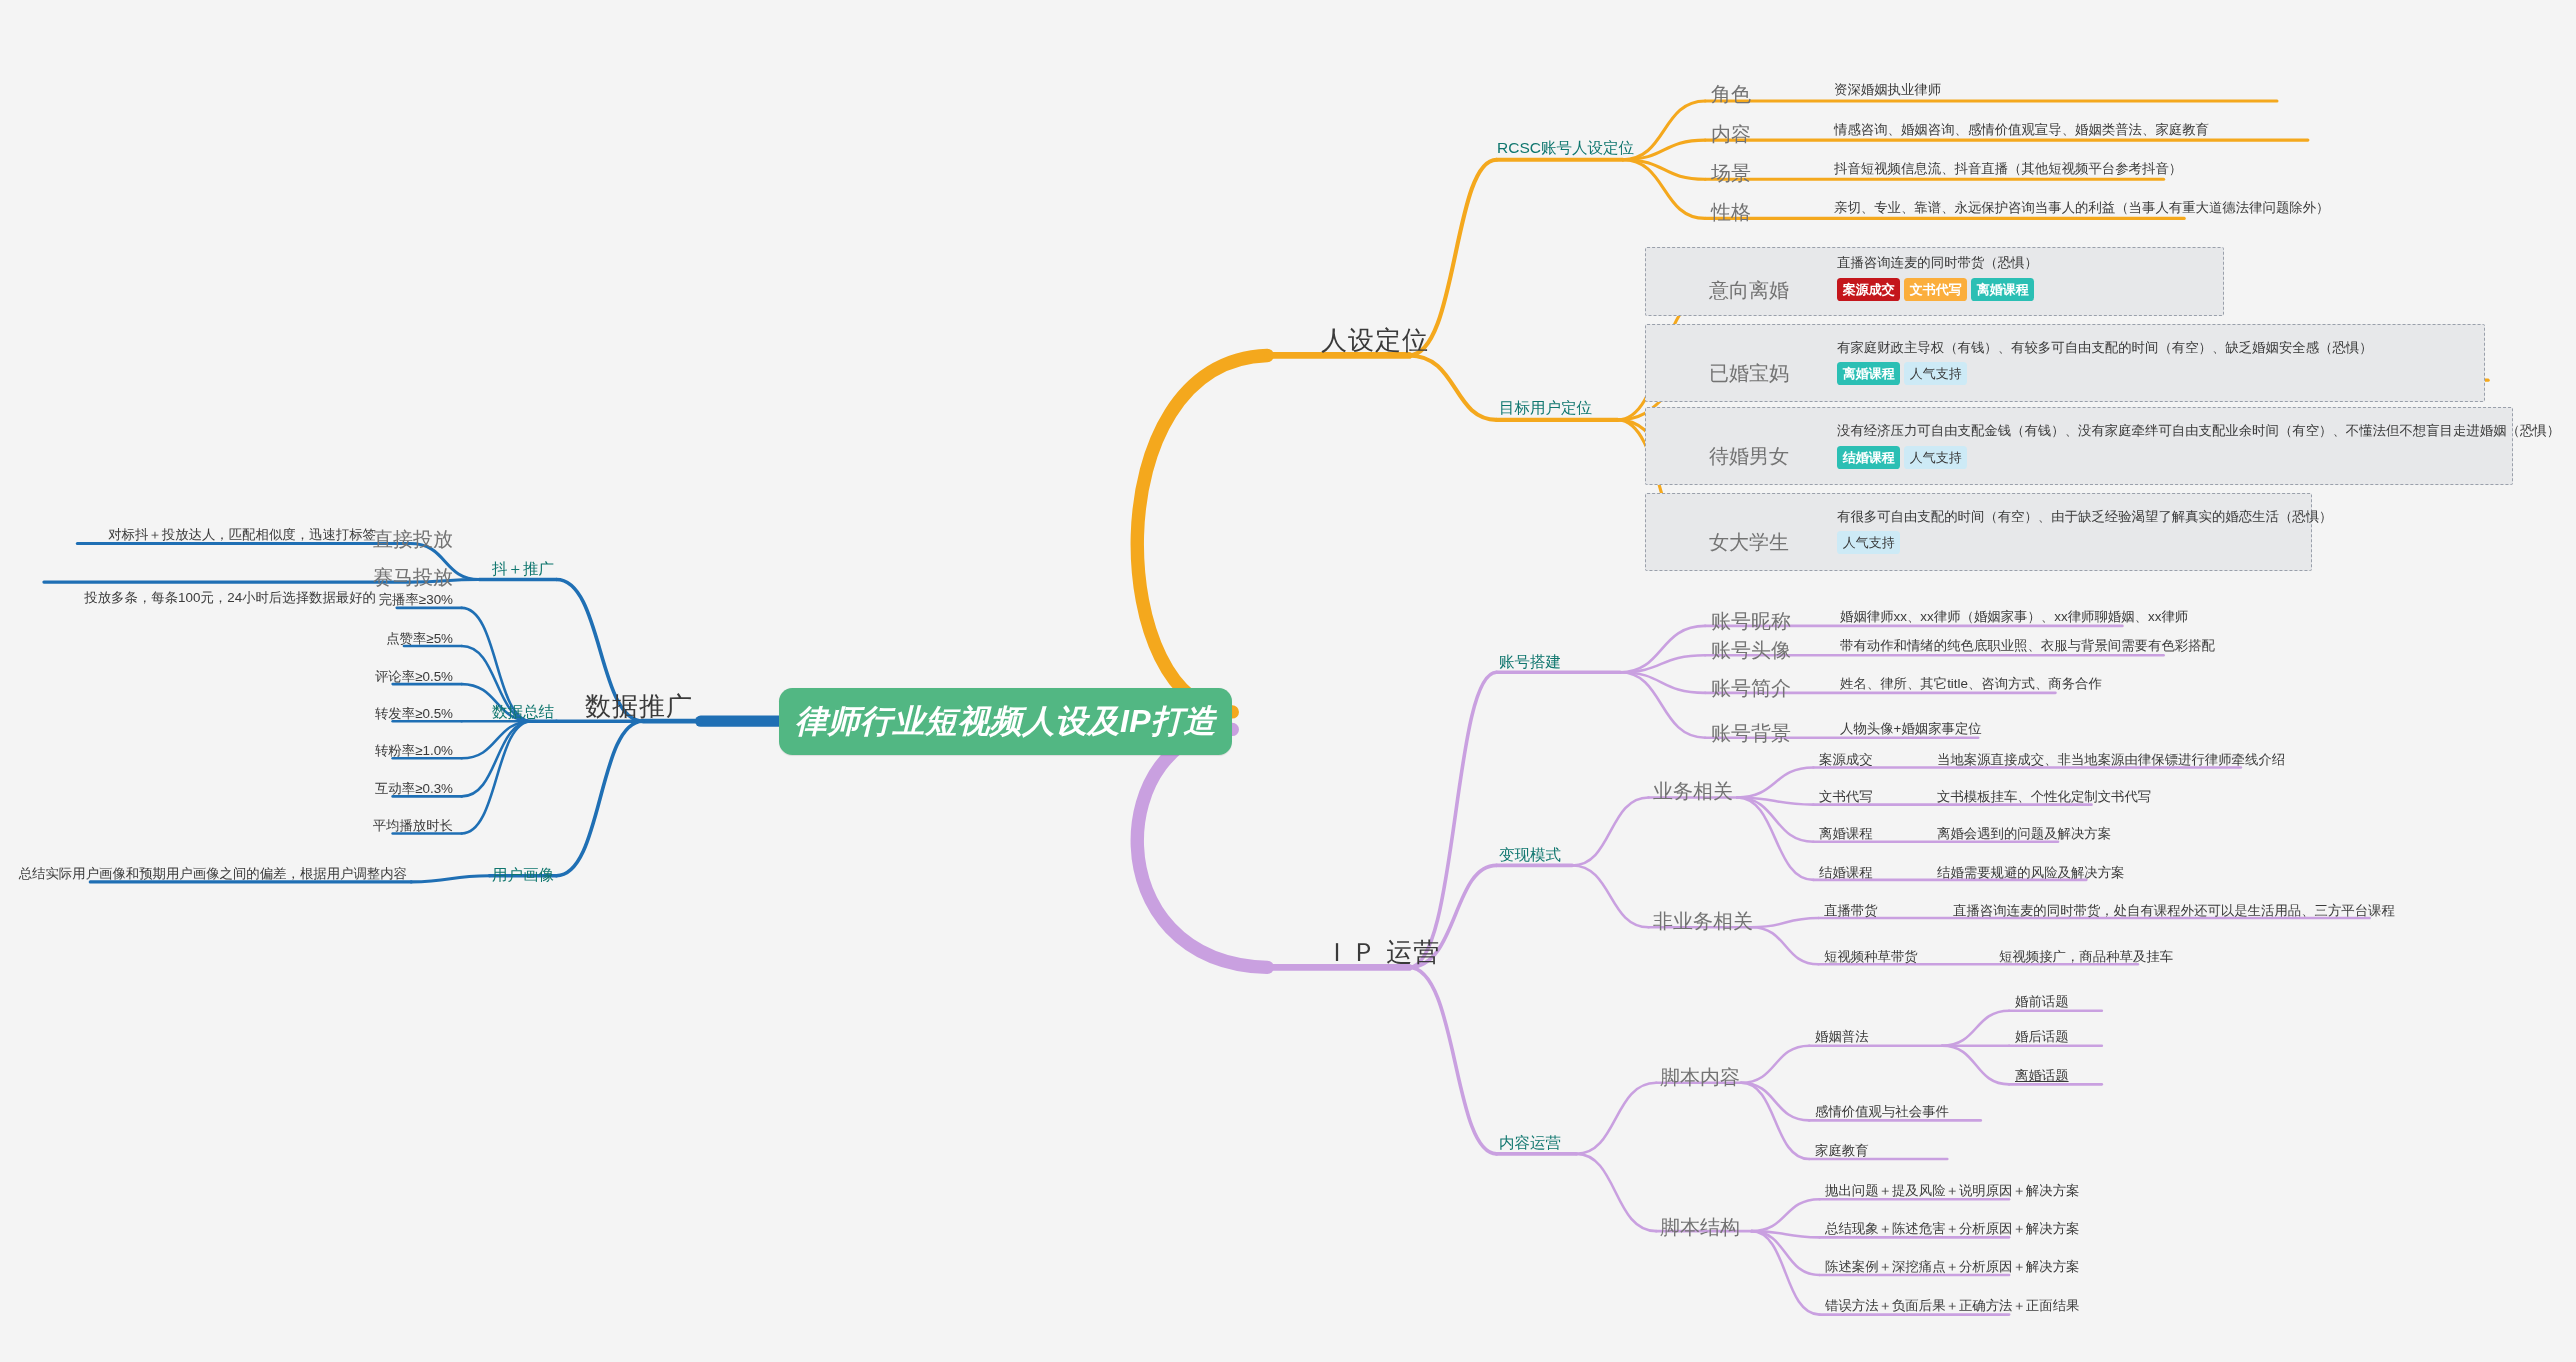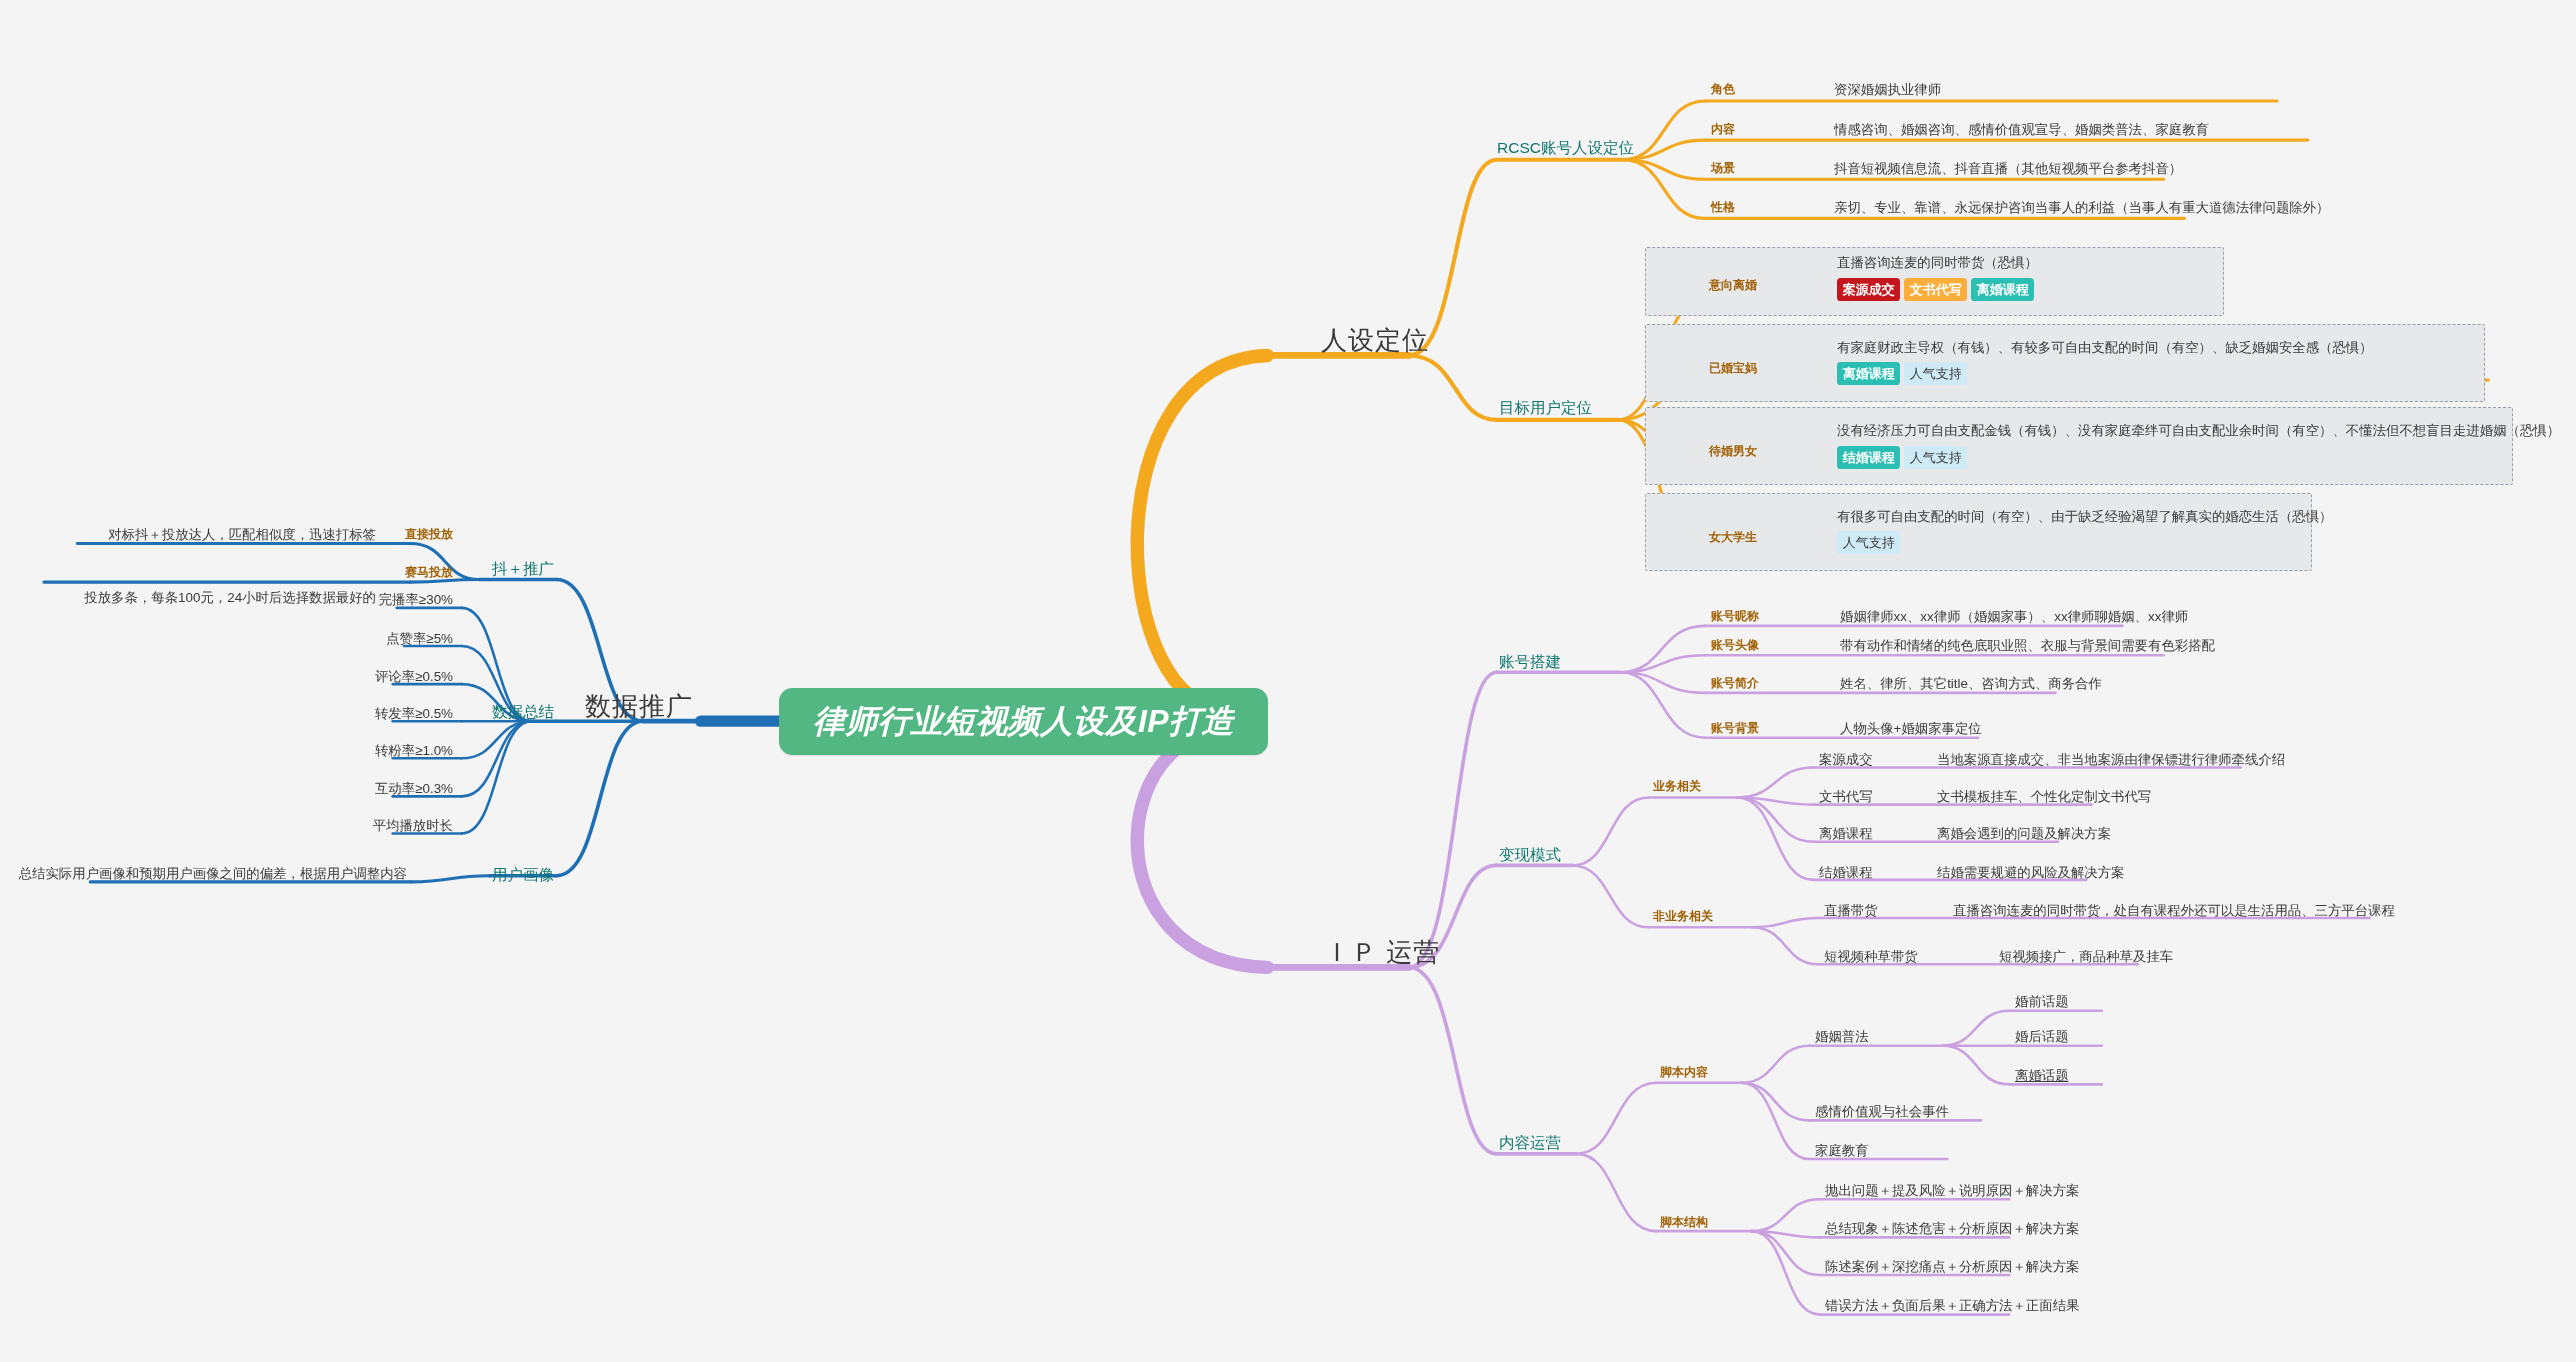--- a/index.html
+++ b/index.html
@@ -20,21 +20,21 @@
     position:absolute;
     inset:0;
     width:2632px;
     height:1362px;
     pointer-events:none;
   }
   
   .root-node{
     position:absolute;
     left:779px; top:688px;
-    width:489px; height:67px;
+    width:453px; height:67px;
     background:#52b783;
     border-radius:13.4px;
     display:flex; align-items:center; justify-content:center;
     box-shadow:0 0.5px 1px rgba(0,0,0,.10);
     z-index:6;
   }
   .root-node .root-label{
     color:#ffffff;
     font-size:32px;
     font-weight:bold;
@@ -47,21 +47,21 @@
     position:absolute;
     white-space:nowrap;
     line-height:1.25;
     z-index:5;
   }
   .node.r{ text-align:left; }
   .node.l{ text-align:right; transform:translateX(-100%); }
 
   .lv1{ font-size:26px; color:#3a3a3a; letter-spacing:1px; }
   .lv2{ font-size:15.5px; color:#0f766e; }
-  .lv3{ font-size:12px; color:#a16207;font-weight:bold; }
+  .lv3{ font-size:20px; color:#737373; }
   .lv4{ font-size:13.4px; color:#3a3a3a; }
   .leaf{ font-size:13.4px; color:#3a3a3a; }
 
   
   .group-box{
     position:absolute;
     border:1.5px dashed #9aa0ab;
     background:#e7e8ea;
     border-radius:2.1px;
     z-index:2;

